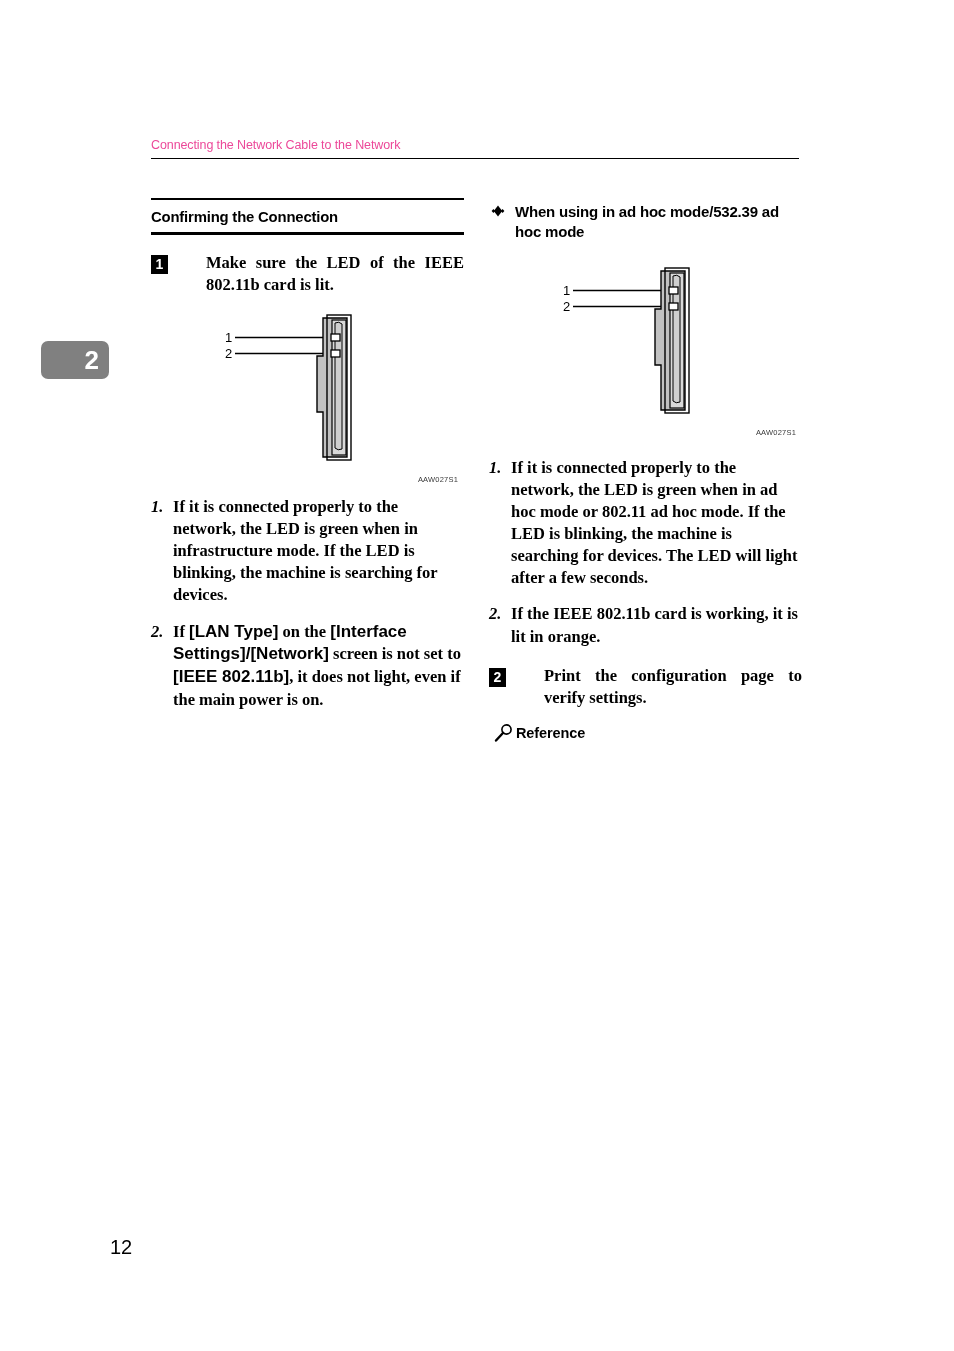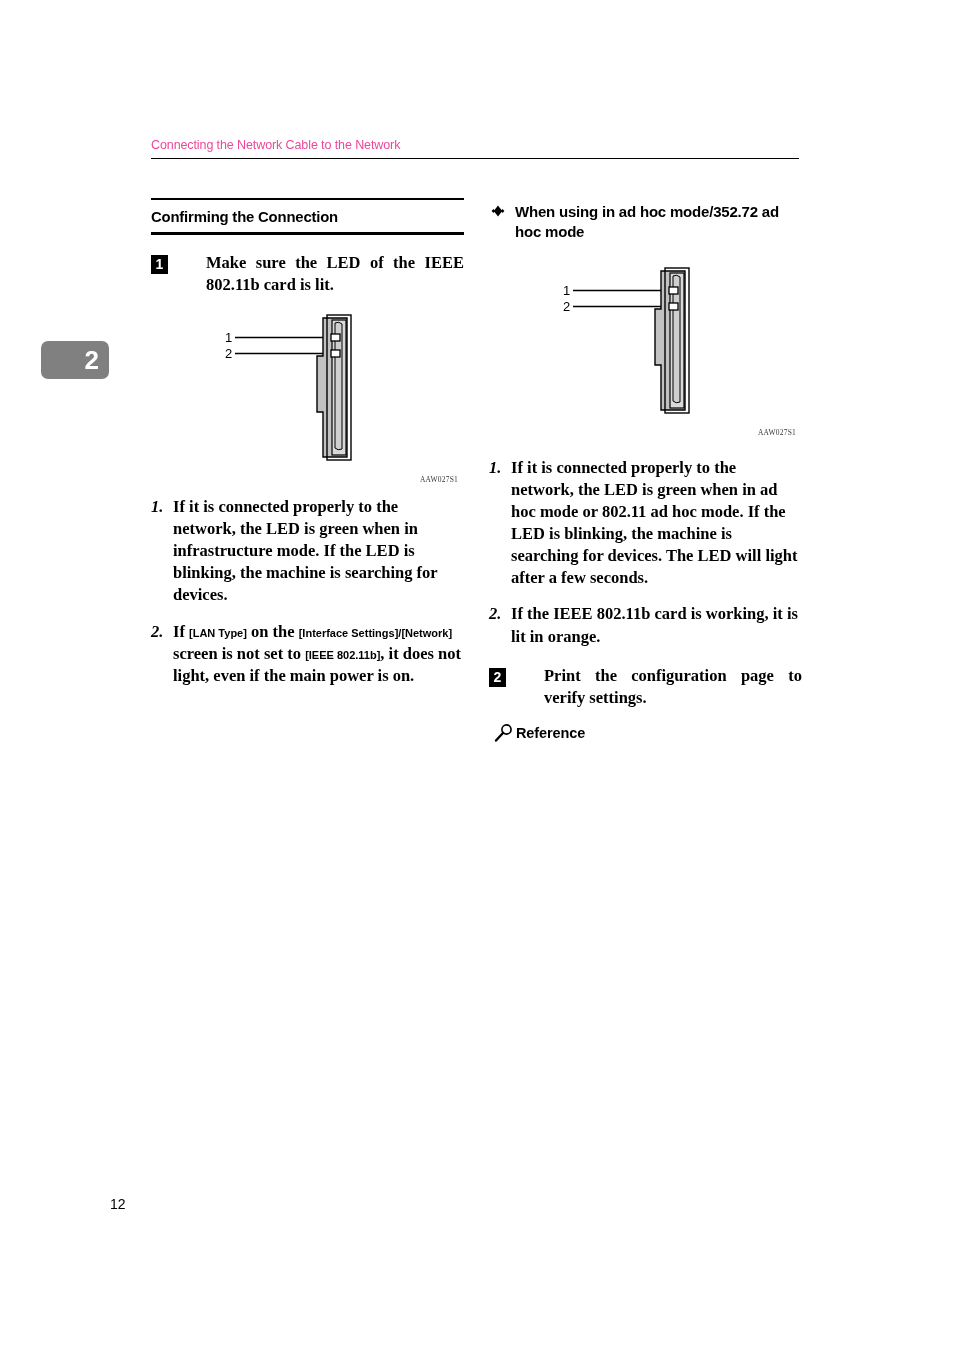--- a/index.html
+++ b/index.html
@@ -134,21 +134,21 @@
   
   .figure {
     position: relative;
     margin-top: 16px;
     height: 170px;
   }
   .fig-id {
     position: absolute;
     right: 6px;
     bottom: -2px;
-    font-family: Liberation Serif, serif;
+    font-family: Liberation Sans, sans-serif;
     font-size: 7.5px;
     color: #3a3a3a;
     letter-spacing: 0.2px;
   }
 
   
   .subpara {
     margin-top: 14px;
     position: relative;
     padding-left: 22px;
@@ -161,21 +161,21 @@
   .subpara .num {
     position: absolute;
     left: 0;
     top: 0;
     font-style: italic;
     font-weight: bold;
   }
   .ui-term {
     font-family: "Liberation Sans", sans-serif;
     font-weight: bold;
-    font-size: 11px;
+    font-size: 17px;
   }
 
   
   .ref-head {
     position: relative;
     margin-top: 16px;
     padding-left: 27px;
     font-family: "Liberation Sans", sans-serif;
     font-weight: bold;
     font-size: 14.5px;
@@ -196,23 +196,23 @@
     line-height: 1.42;
     text-align: justify;
     letter-spacing: 0.2px;
   }
   .ref-body .title-italic { font-style: italic; }
 
   
   .page-number {
     position: absolute;
     left: 110px;
-    top: 1196px;
-    font-family: "Liberation Sans", sans-serif;
-    font-size: 14px;
+    top: 1236px;
+    font-family: "Liberation Sans", sans-serif;
+    font-size: 20px;
     color: #000;
   }
 </style>
 </head>
 <body>
 
 <div class="running-header">Connecting the Network Cable to the Network</div>
 <div class="header-rule"></div>
 
 <div class="chapter-tab">2</div>
@@ -267,21 +267,21 @@
 <div class="col col-right">
 
   <div class="diamond-head">
     <span class="diamond-glyph">
       <svg viewBox="0 0 14 16" width="14" height="16" aria-hidden="true">
         <polygon points="7,2.5 11.2,8 7,13.5 2.8,8" fill="#000"></polygon>
         <polygon points="0.6,8 2.4,6 4.2,8 2.4,10" fill="#000"></polygon>
         <polygon points="9.8,8 11.6,6 13.4,8 11.6,10" fill="#000"></polygon>
       </svg>
     </span>
-    <span>When using in ad hoc mode/352.72 ad hoc mode</span>
+    <span>When using in ad hoc mode/532.39 ad hoc mode</span>
   </div>
 
   <div class="figure" style="margin-top:22px;">
     <svg viewBox="0 0 313 165" width="313" height="165" aria-hidden="true">
       <text x="74" y="30" font-family="Liberation Sans, sans-serif" font-size="13" fill="#000">1</text>
       <text x="74" y="46" font-family="Liberation Sans, sans-serif" font-size="13" fill="#000">2</text>
       <line x1="84" y1="25.5" x2="180" y2="25.5" stroke="#000" stroke-width="1.3"></line>
       <line x1="84" y1="41.5" x2="172" y2="41.5" stroke="#000" stroke-width="1.3"></line>
 
       <path d="M172 6 L196 6 L196 145 L172 145 L172 100 L166 100 L166 44 L172 44 Z" fill="#c2c2c2" stroke="#000" stroke-width="1.4" stroke-linejoin="miter"></path>

